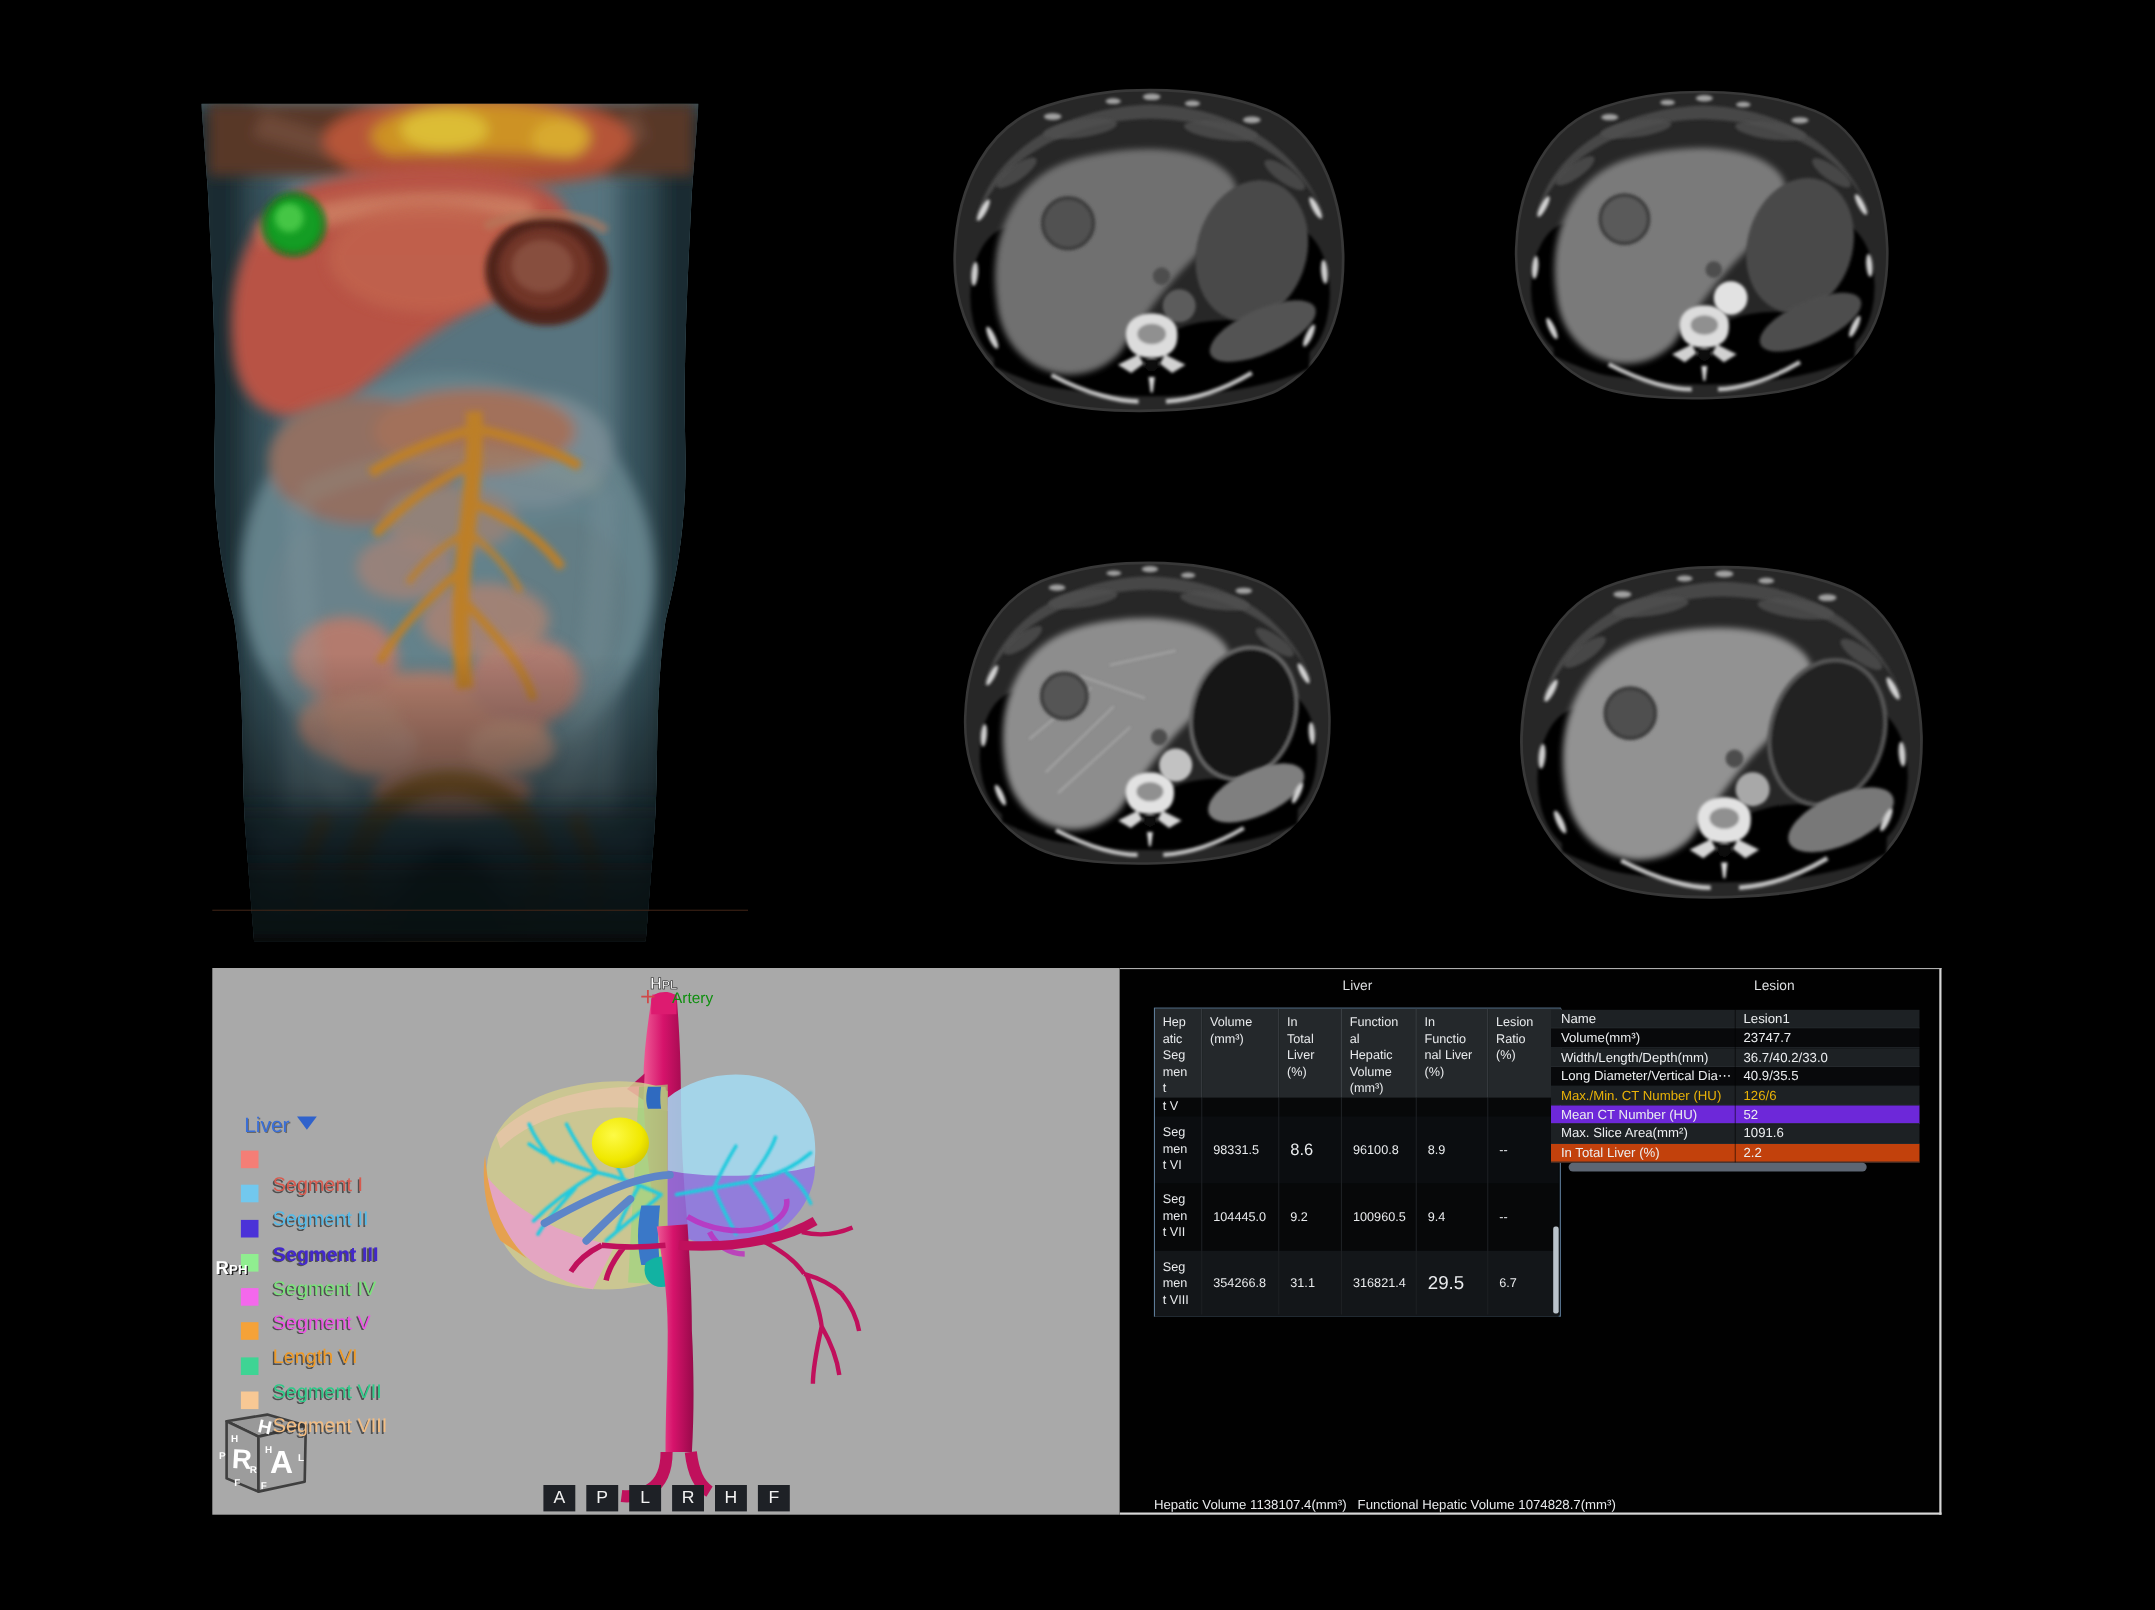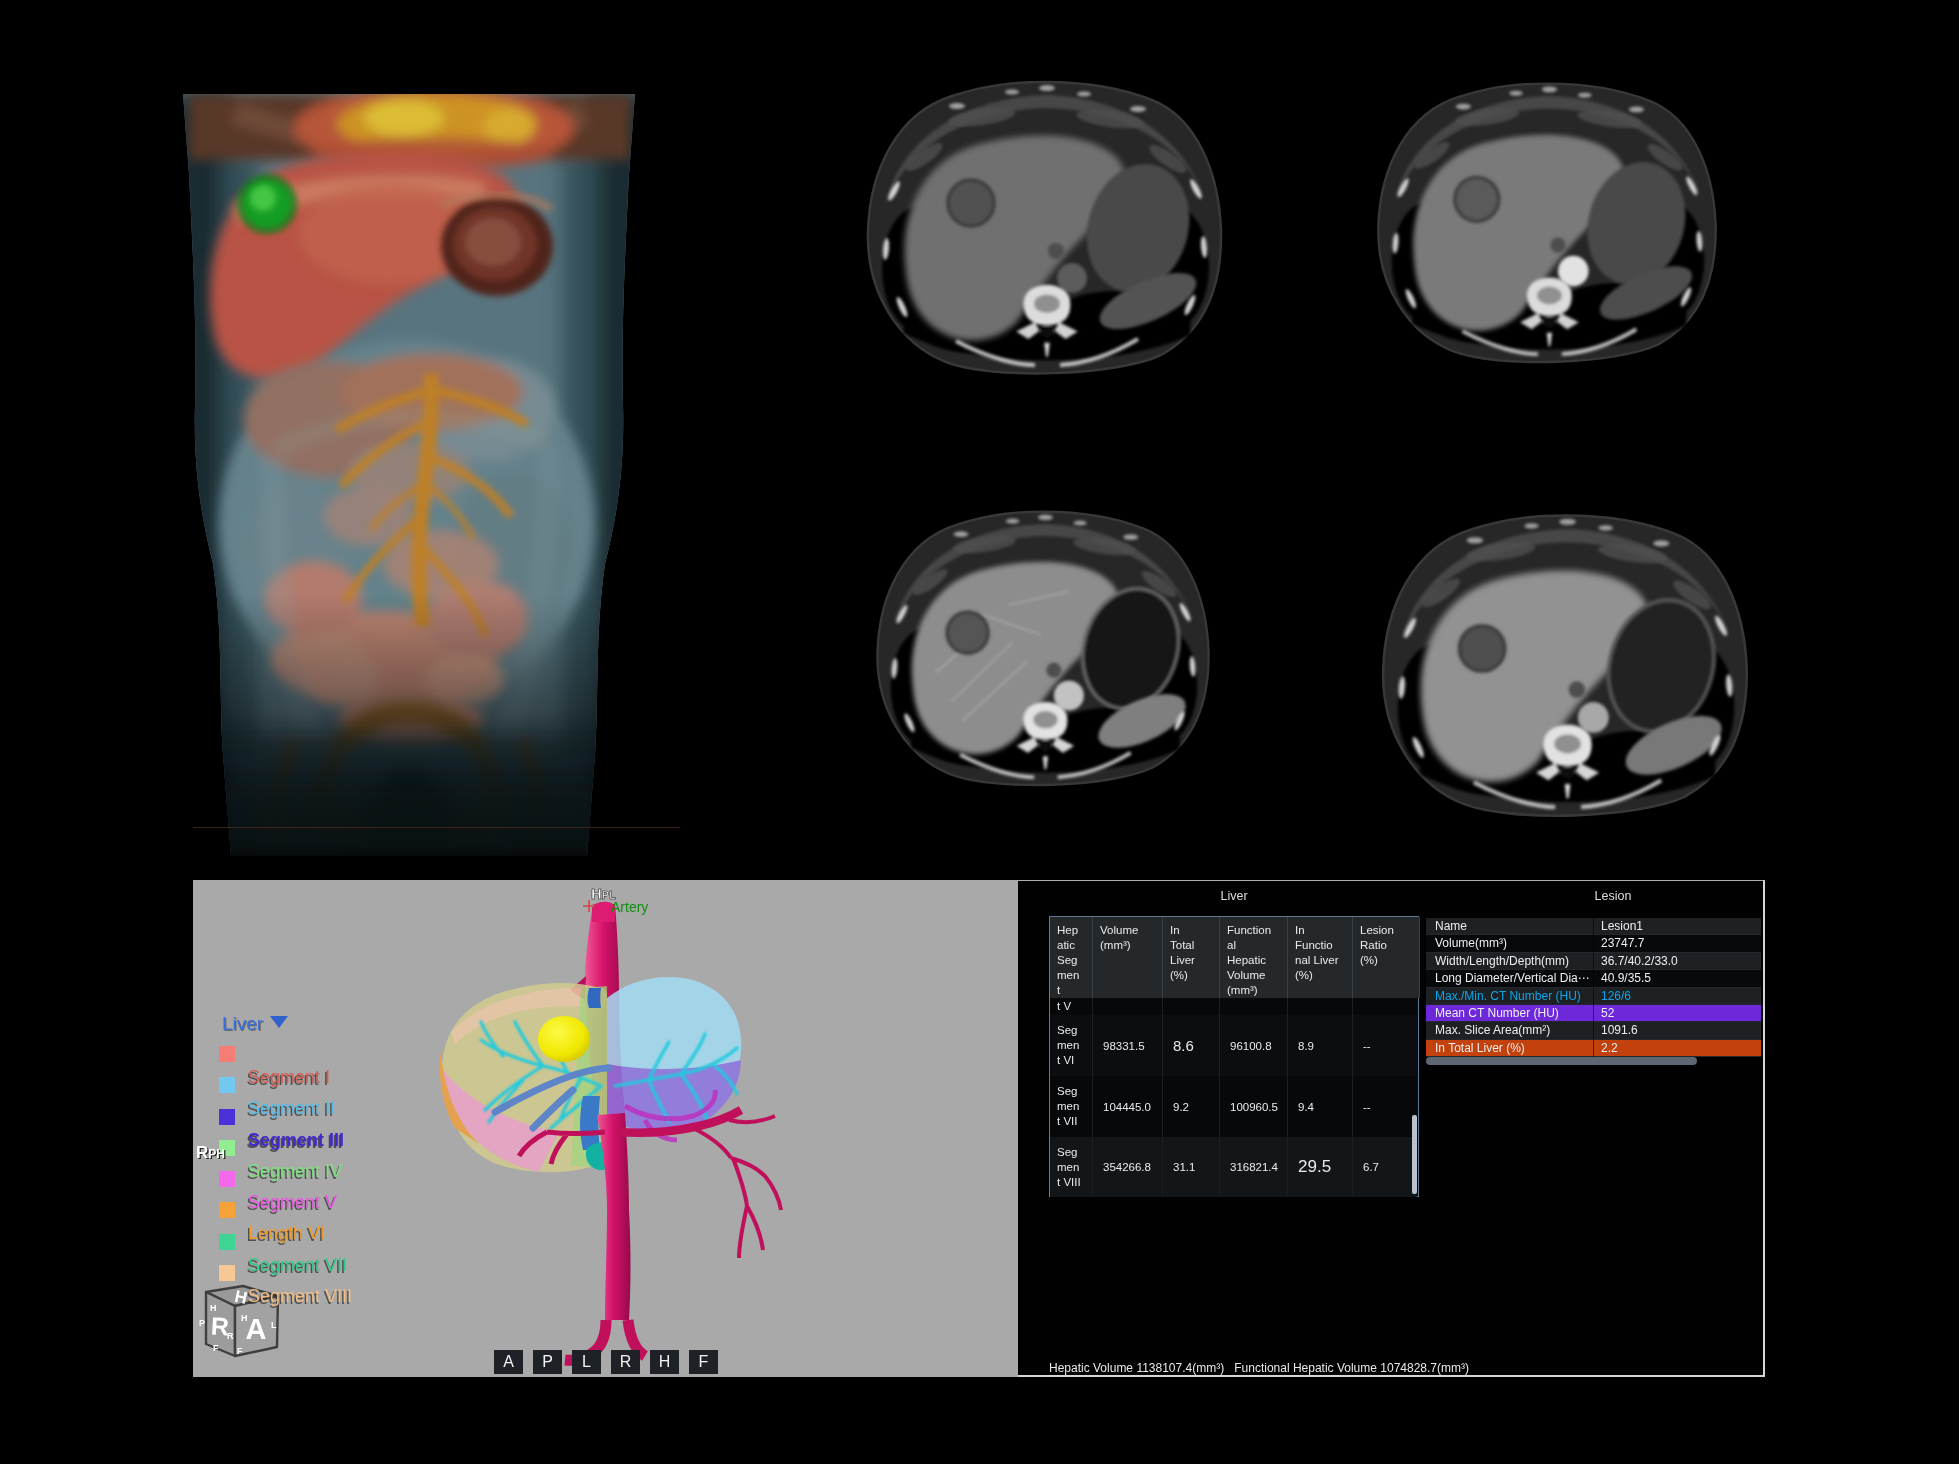--- a/index.html
+++ b/index.html
@@ -511,38 +511,38 @@
         <div style="position:absolute;left:170px;top:220px;width:68px;height:60px;font-size:11.5px;color:#e8eaec;display:flex;align-items:center;padding-left:10px;box-sizing:border-box">316821.4</div>
         <div style="position:absolute;left:238px;top:220px;width:65px;height:60px;font-size:17px;color:#e8eaec;display:flex;align-items:center;padding-left:10px;box-sizing:border-box">29.5</div>
         <div style="position:absolute;left:303px;top:220px;width:67px;height:60px;font-size:11.5px;color:#e8eaec;display:flex;align-items:center;padding-left:10px;box-sizing:border-box">6.7</div>
         <div style="position:absolute;left:42px;top:81px;width:1px;height:197px;background:#1d2023"></div>
         <div style="position:absolute;left:112px;top:81px;width:1px;height:197px;background:#1d2023"></div>
         <div style="position:absolute;left:169px;top:81px;width:1px;height:197px;background:#1d2023"></div>
         <div style="position:absolute;left:237px;top:81px;width:1px;height:197px;background:#1d2023"></div>
         <div style="position:absolute;left:302px;top:81px;width:1px;height:197px;background:#1d2023"></div>
         <div style="position:absolute;right:1px;top:198px;width:5px;height:79px;background:#b9c2ca;border-radius:2px"></div>
       </div>
-      <div style="position:absolute;left:408px;top:37px;width:335px;height:139px">
+      <div style="position:absolute;left:392px;top:37px;width:335px;height:139px">
         <div style="position:absolute;left:0;top:0.0px;width:335px;height:17.4px;background:#1d2124;border-bottom:1px solid #24282c;box-sizing:border-box;font-size:12px;color:#eceef0;white-space:nowrap">
           <span style="position:absolute;left:9px;top:1px">Name</span>
           <span style="position:absolute;left:175px;top:1px">Lesion1</span>
         </div>
         <div style="position:absolute;left:0;top:17.4px;width:335px;height:17.4px;background:#08090b;border-bottom:1px solid #24282c;box-sizing:border-box;font-size:12px;color:#eceef0;white-space:nowrap">
           <span style="position:absolute;left:9px;top:1px">Volume(mm³)</span>
           <span style="position:absolute;left:175px;top:1px">23747.7</span>
         </div>
         <div style="position:absolute;left:0;top:34.8px;width:335px;height:17.4px;background:#1d2124;border-bottom:1px solid #24282c;box-sizing:border-box;font-size:12px;color:#eceef0;white-space:nowrap">
           <span style="position:absolute;left:9px;top:1px">Width/Length/Depth(mm)</span>
           <span style="position:absolute;left:175px;top:1px">36.7/40.2/33.0</span>
         </div>
         <div style="position:absolute;left:0;top:52.2px;width:335px;height:17.4px;background:#08090b;border-bottom:1px solid #24282c;box-sizing:border-box;font-size:12px;color:#eceef0;white-space:nowrap">
           <span style="position:absolute;left:9px;top:1px">Long Diameter/Vertical Dia⋯</span>
           <span style="position:absolute;left:175px;top:1px">40.9/35.5</span>
         </div>
-        <div style="position:absolute;left:0;top:69.6px;width:335px;height:17.4px;background:#1d2124;border-bottom:1px solid #24282c;box-sizing:border-box;font-size:12px;color:#0ea5e9;white-space:nowrap">
+        <div style="position:absolute;left:0;top:69.6px;width:335px;height:17.4px;background:#1d2124;border-bottom:1px solid #24282c;box-sizing:border-box;font-size:12px;color:#eab308;white-space:nowrap">
           <span style="position:absolute;left:9px;top:1px">Max./Min. CT Number (HU)</span>
           <span style="position:absolute;left:175px;top:1px">126/6</span>
         </div>
         <div style="position:absolute;left:0;top:87.0px;width:335px;height:17.4px;background:#6d28d9;border-bottom:1px solid #24282c;box-sizing:border-box;font-size:12px;color:#eceef0;white-space:nowrap">
           <span style="position:absolute;left:9px;top:1px">Mean CT Number (HU)</span>
           <span style="position:absolute;left:175px;top:1px">52</span>
         </div>
         <div style="position:absolute;left:0;top:104.4px;width:335px;height:17.4px;background:#1d2124;border-bottom:1px solid #24282c;box-sizing:border-box;font-size:12px;color:#eceef0;white-space:nowrap">
           <span style="position:absolute;left:9px;top:1px">Max. Slice Area(mm²)</span>
           <span style="position:absolute;left:175px;top:1px">1091.6</span>

